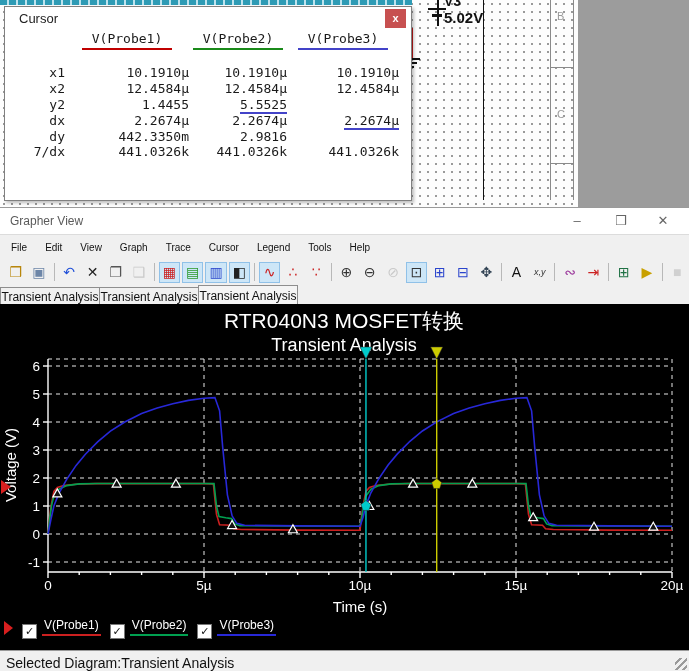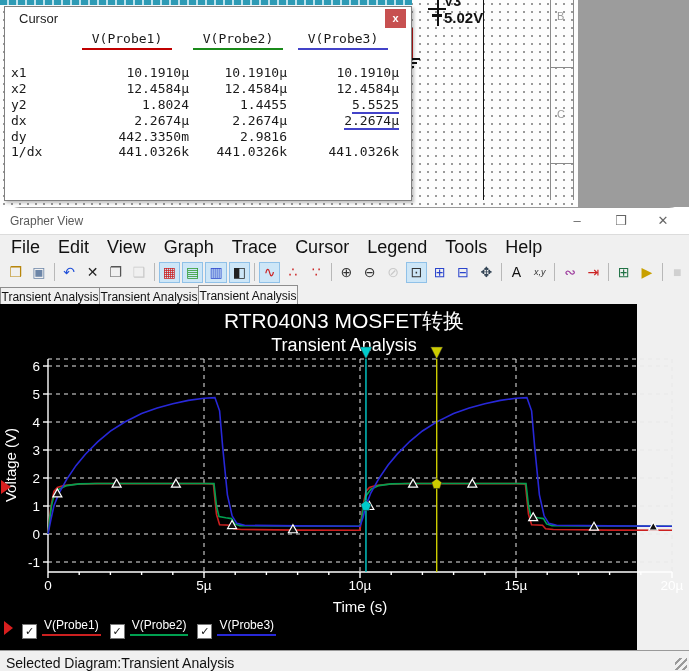--- a/index.html
+++ b/index.html
@@ -27,53 +27,53 @@
   
   #cursor-win{position:absolute;left:4px;top:6px;width:406px;height:193px;
     background:#fff;border:1px solid #808080;box-shadow:2px 2px 3px rgba(0,0,0,.25);}
   #cursor-title{position:absolute;left:14px;top:4px;font-size:13px;color:#222;}
   #cursor-close{position:absolute;right:5px;top:2px;width:21px;height:19px;background:#c75050;
     color:#fff;font-size:11px;font-weight:bold;text-align:center;line-height:19px;cursor:default;}
   #cursor-table{position:absolute;left:4px;top:24px;right:2px;
     font-family:"DejaVu Sans Mono","Liberation Mono",monospace;font-size:13px;color:#1a1a1a;}
   .crow{display:grid;grid-template-columns:56px 124px 98px 112px;height:15.9px;line-height:15.9px;}
   .crow.hdr{height:22px;line-height:16px;margin-bottom:12px;}
-  .cell-l{text-align:left;padding-left:2px;}
+  .cell-l{text-align:right;padding-left:2px;}
   .cell-v{text-align:right;}
   .hdr-span{display:inline-block;padding:0 10px 1px 10px;border-bottom:2px solid #888;}
   .hdr-cell{text-align:center;}
   .ul-val{border-bottom:2px solid #4343c8;padding-bottom:0;}
 
   
   #grapher{position:absolute;left:0;top:207px;width:689px;height:464px;background:#f0f0f0;
-    border-top:1px solid #9a9a9a;border-radius:20px;}
+    border-top:1px solid #9a9a9a;}
   #g-titlebar{position:absolute;left:0;top:0;width:689px;height:26px;background:#ffffff;}
   #g-title{position:absolute;left:10px;top:6px;font-size:12px;color:#5a5a5a;}
   .winbtn{position:absolute;top:0;width:40px;height:26px;text-align:center;line-height:26px;
     color:#666;font-size:13px;cursor:default;}
   #btn-min{right:92px;} #btn-max{right:48px;} #btn-close{right:6px;}
   #g-menubar{position:absolute;left:0;top:26px;width:689px;height:25px;background:#f0f0f0;
     border-top:1px solid #dcdcdc;display:flex;align-items:center;padding-left:2px;box-sizing:border-box;}
-  .menu-item{font-size:18px;color:#111;padding:3px 9px;cursor:default;}
+  .menu-item{font-size:10px;color:#111;padding:3px 9px;cursor:default;}
   #g-toolbar{position:absolute;left:0;top:51px;width:689px;height:26px;background:#f0f0f0;
     display:flex;align-items:center;padding-left:4px;box-sizing:border-box;}
   .tb-btn{width:23px;height:21px;margin:0 1px;display:flex;align-items:center;justify-content:center;
     font-size:14px;border:1px solid transparent;box-sizing:border-box;cursor:default;}
   .tb-btn.on{background:#cde6f7;border-color:#90c1e8;}
   .tb-btn.disabled{opacity:.55;}
   .tb-sep{width:1px;height:18px;background:#b8b8b8;margin:0 3px;}
   .tb-small{font-size:9px;font-style:italic;}
   #g-tabbar{position:absolute;left:0;top:77px;width:689px;height:19px;background:#f0f0f0;}
   .tab{position:absolute;top:2px;height:17px;background:#f0f0f0;border:1px solid #8e8e8e;
     border-bottom:none;box-sizing:border-box;font-size:12px;color:#111;text-align:center;
     padding-top:2px;cursor:default;}
   .tab.active{top:0;height:19px;background:#f4f4f4;z-index:2;padding-top:3px;}
 
   
-  #chart{position:absolute;left:0;top:96px;width:637px;height:346px;background:#000;}
+  #chart{position:absolute;left:0;top:96px;width:689px;height:346px;background:#000;}
   #chart-svg{position:absolute;left:0;top:0;}
   #chart-legend{position:absolute;left:0;top:311px;width:689px;height:26px;display:flex;
     align-items:center;}
   #legend-arrow{width:0;height:0;border-top:7px solid transparent;border-bottom:7px solid transparent;
     border-left:9px solid #d81f1f;margin-left:4px;}
   .leg-item{display:flex;align-items:flex-start;margin-left:9px;cursor:default;}
   .leg-cb{width:13px;height:13px;background:#fff;border:1px solid #777;font-size:11px;line-height:13px;
     text-align:center;color:#111;margin-top:6px;}
   .leg-lab{color:#fff;font-size:12px;margin-left:5px;padding:0 2px 2px 2px;border-bottom:2px solid #888;}
 
@@ -130,37 +130,36 @@
             <div class="cell-v">10.1910µ</div>
           </div>
           <div class="crow">
             <div class="cell-l">x2</div>
             <div class="cell-v">12.4584µ</div>
             <div class="cell-v">12.4584µ</div>
             <div class="cell-v">12.4584µ</div>
           </div>
           <div class="crow">
             <div class="cell-l">y2</div>
-            <div class="cell-v">1.8024</div>
             <div class="cell-v">1.4455</div>
             <div class="cell-v"><span class="ul-val">5.5525</span></div>
           </div>
           <div class="crow">
             <div class="cell-l">dx</div>
             <div class="cell-v">2.2674µ</div>
             <div class="cell-v">2.2674µ</div>
             <div class="cell-v"><span class="ul-val">2.2674µ</span></div>
           </div>
           <div class="crow">
             <div class="cell-l">dy</div>
             <div class="cell-v">442.3350m</div>
             <div class="cell-v">2.9816</div>
           </div>
           <div class="crow">
-            <div class="cell-l">1/dx</div>
+            <div class="cell-l">7/dx</div>
             <div class="cell-v">441.0326k</div>
             <div class="cell-v">441.0326k</div>
             <div class="cell-v">441.0326k</div>
           </div>
         </div>
     </div>
   </div>
 
   <div id="grapher">
     <div id="g-titlebar">

